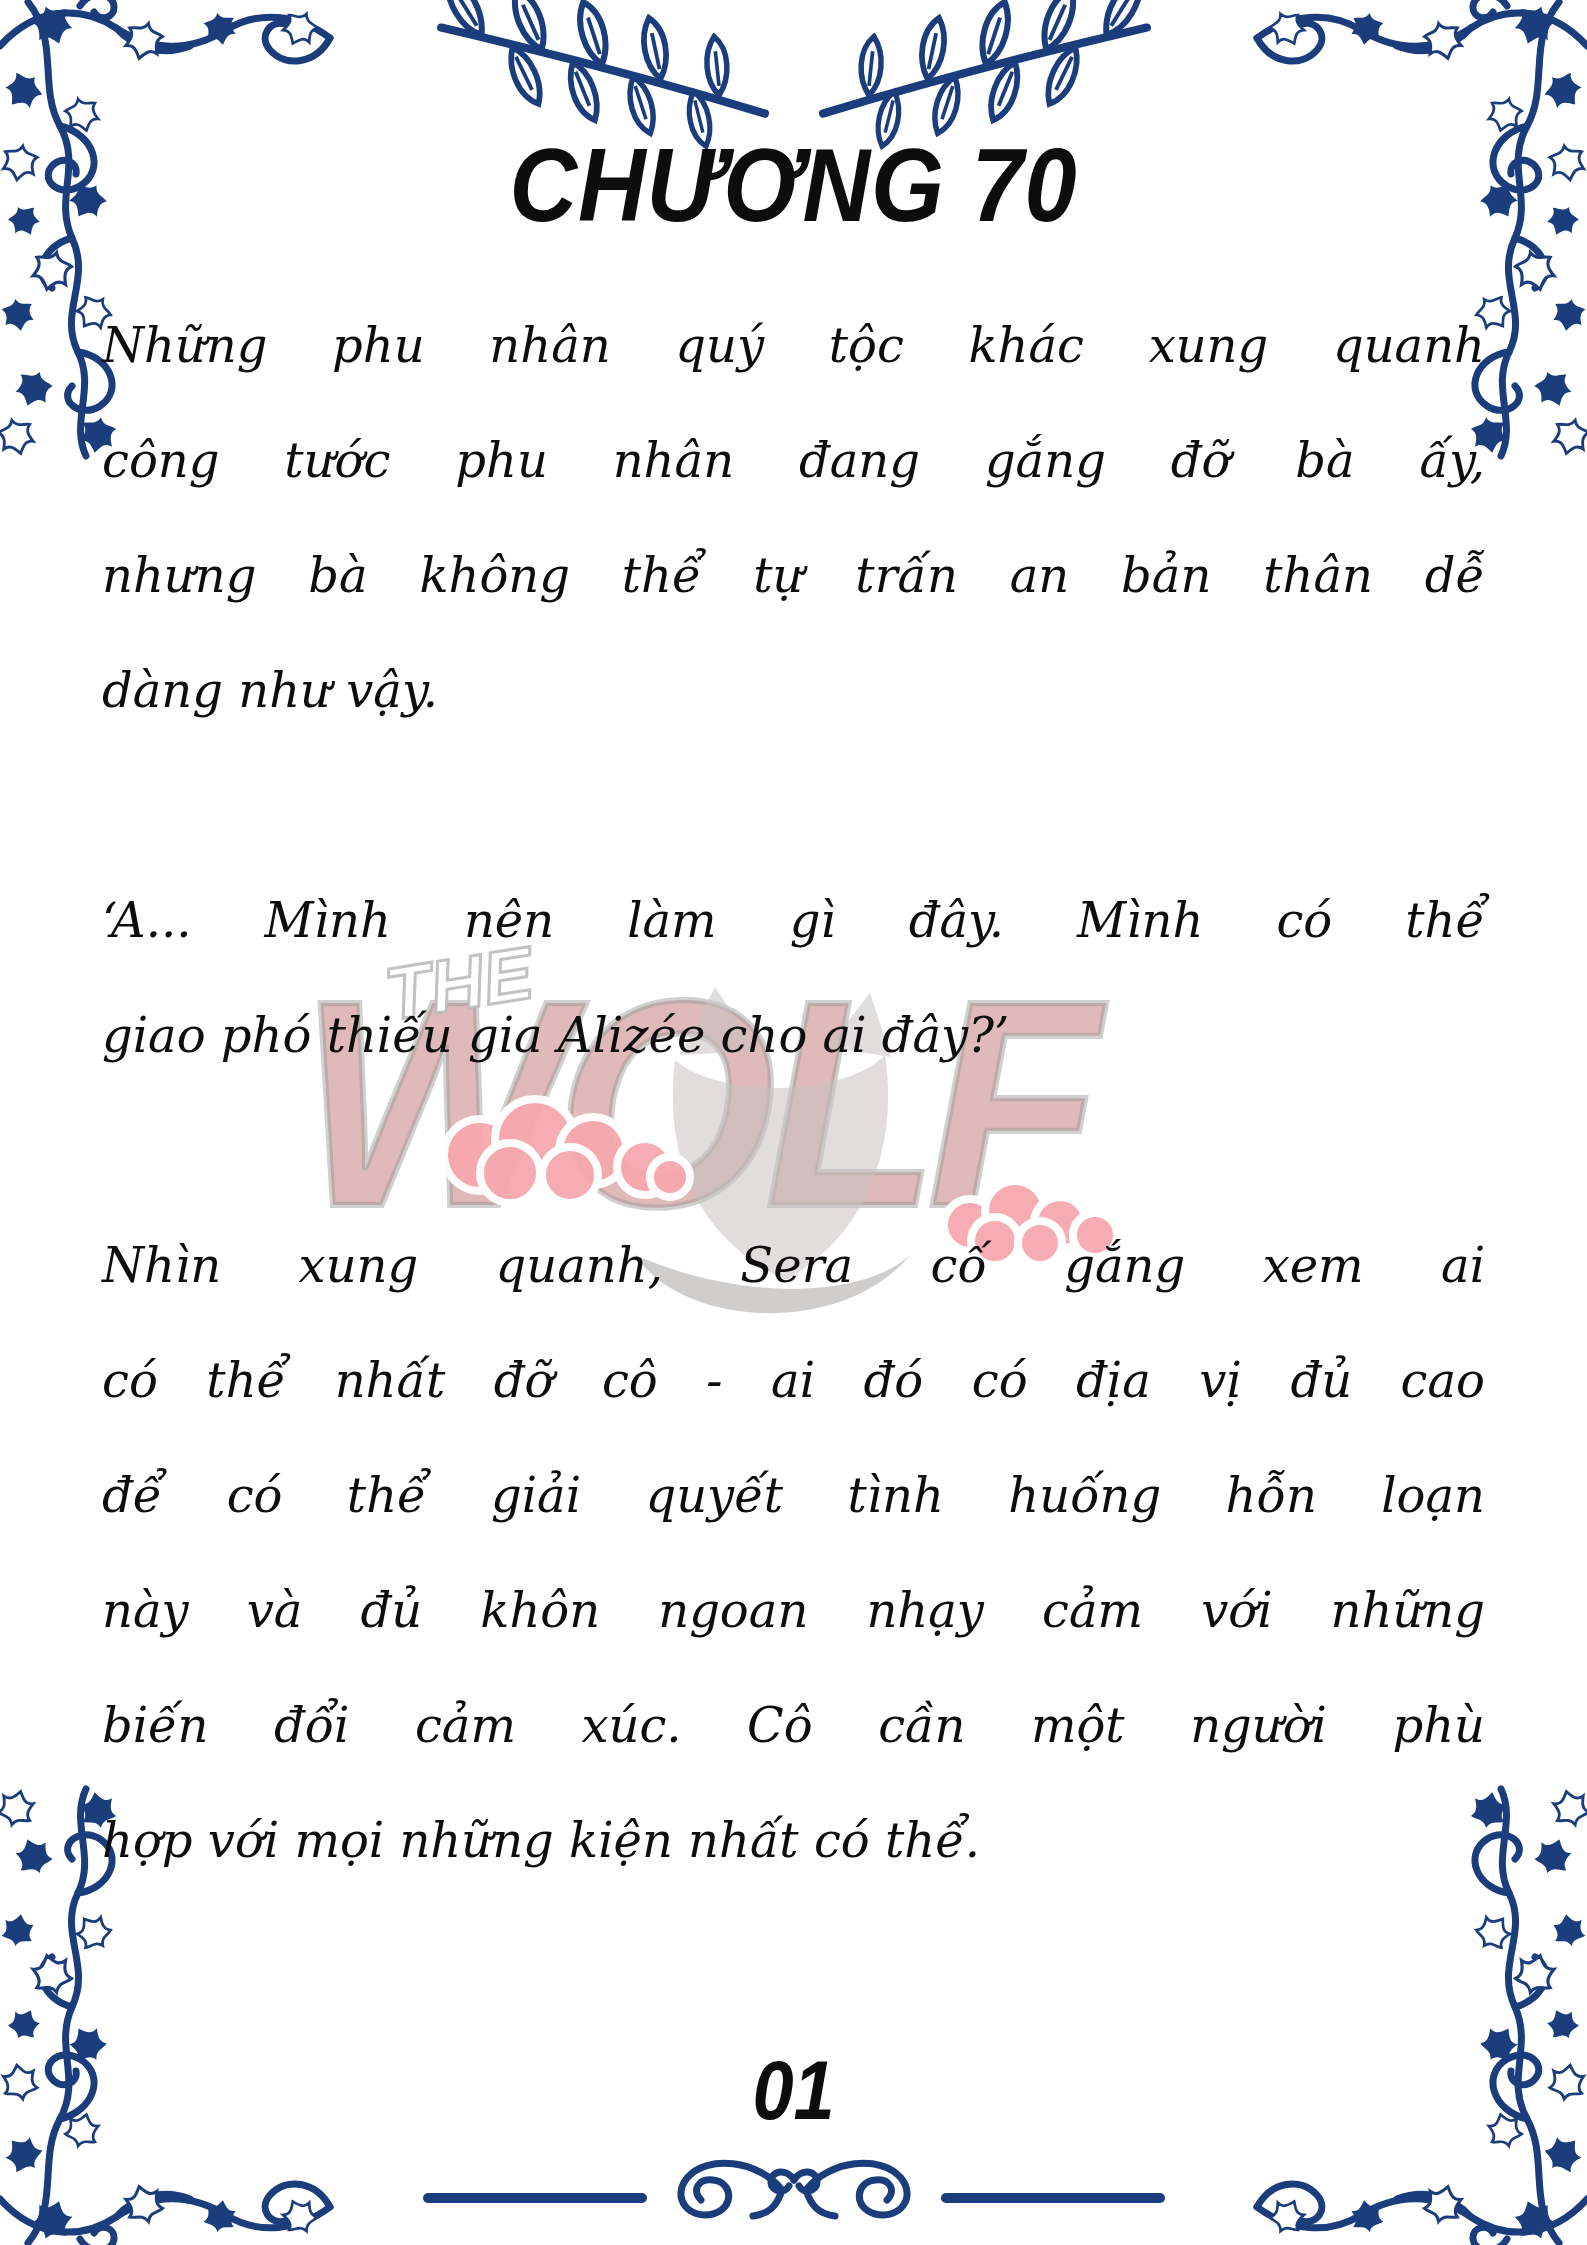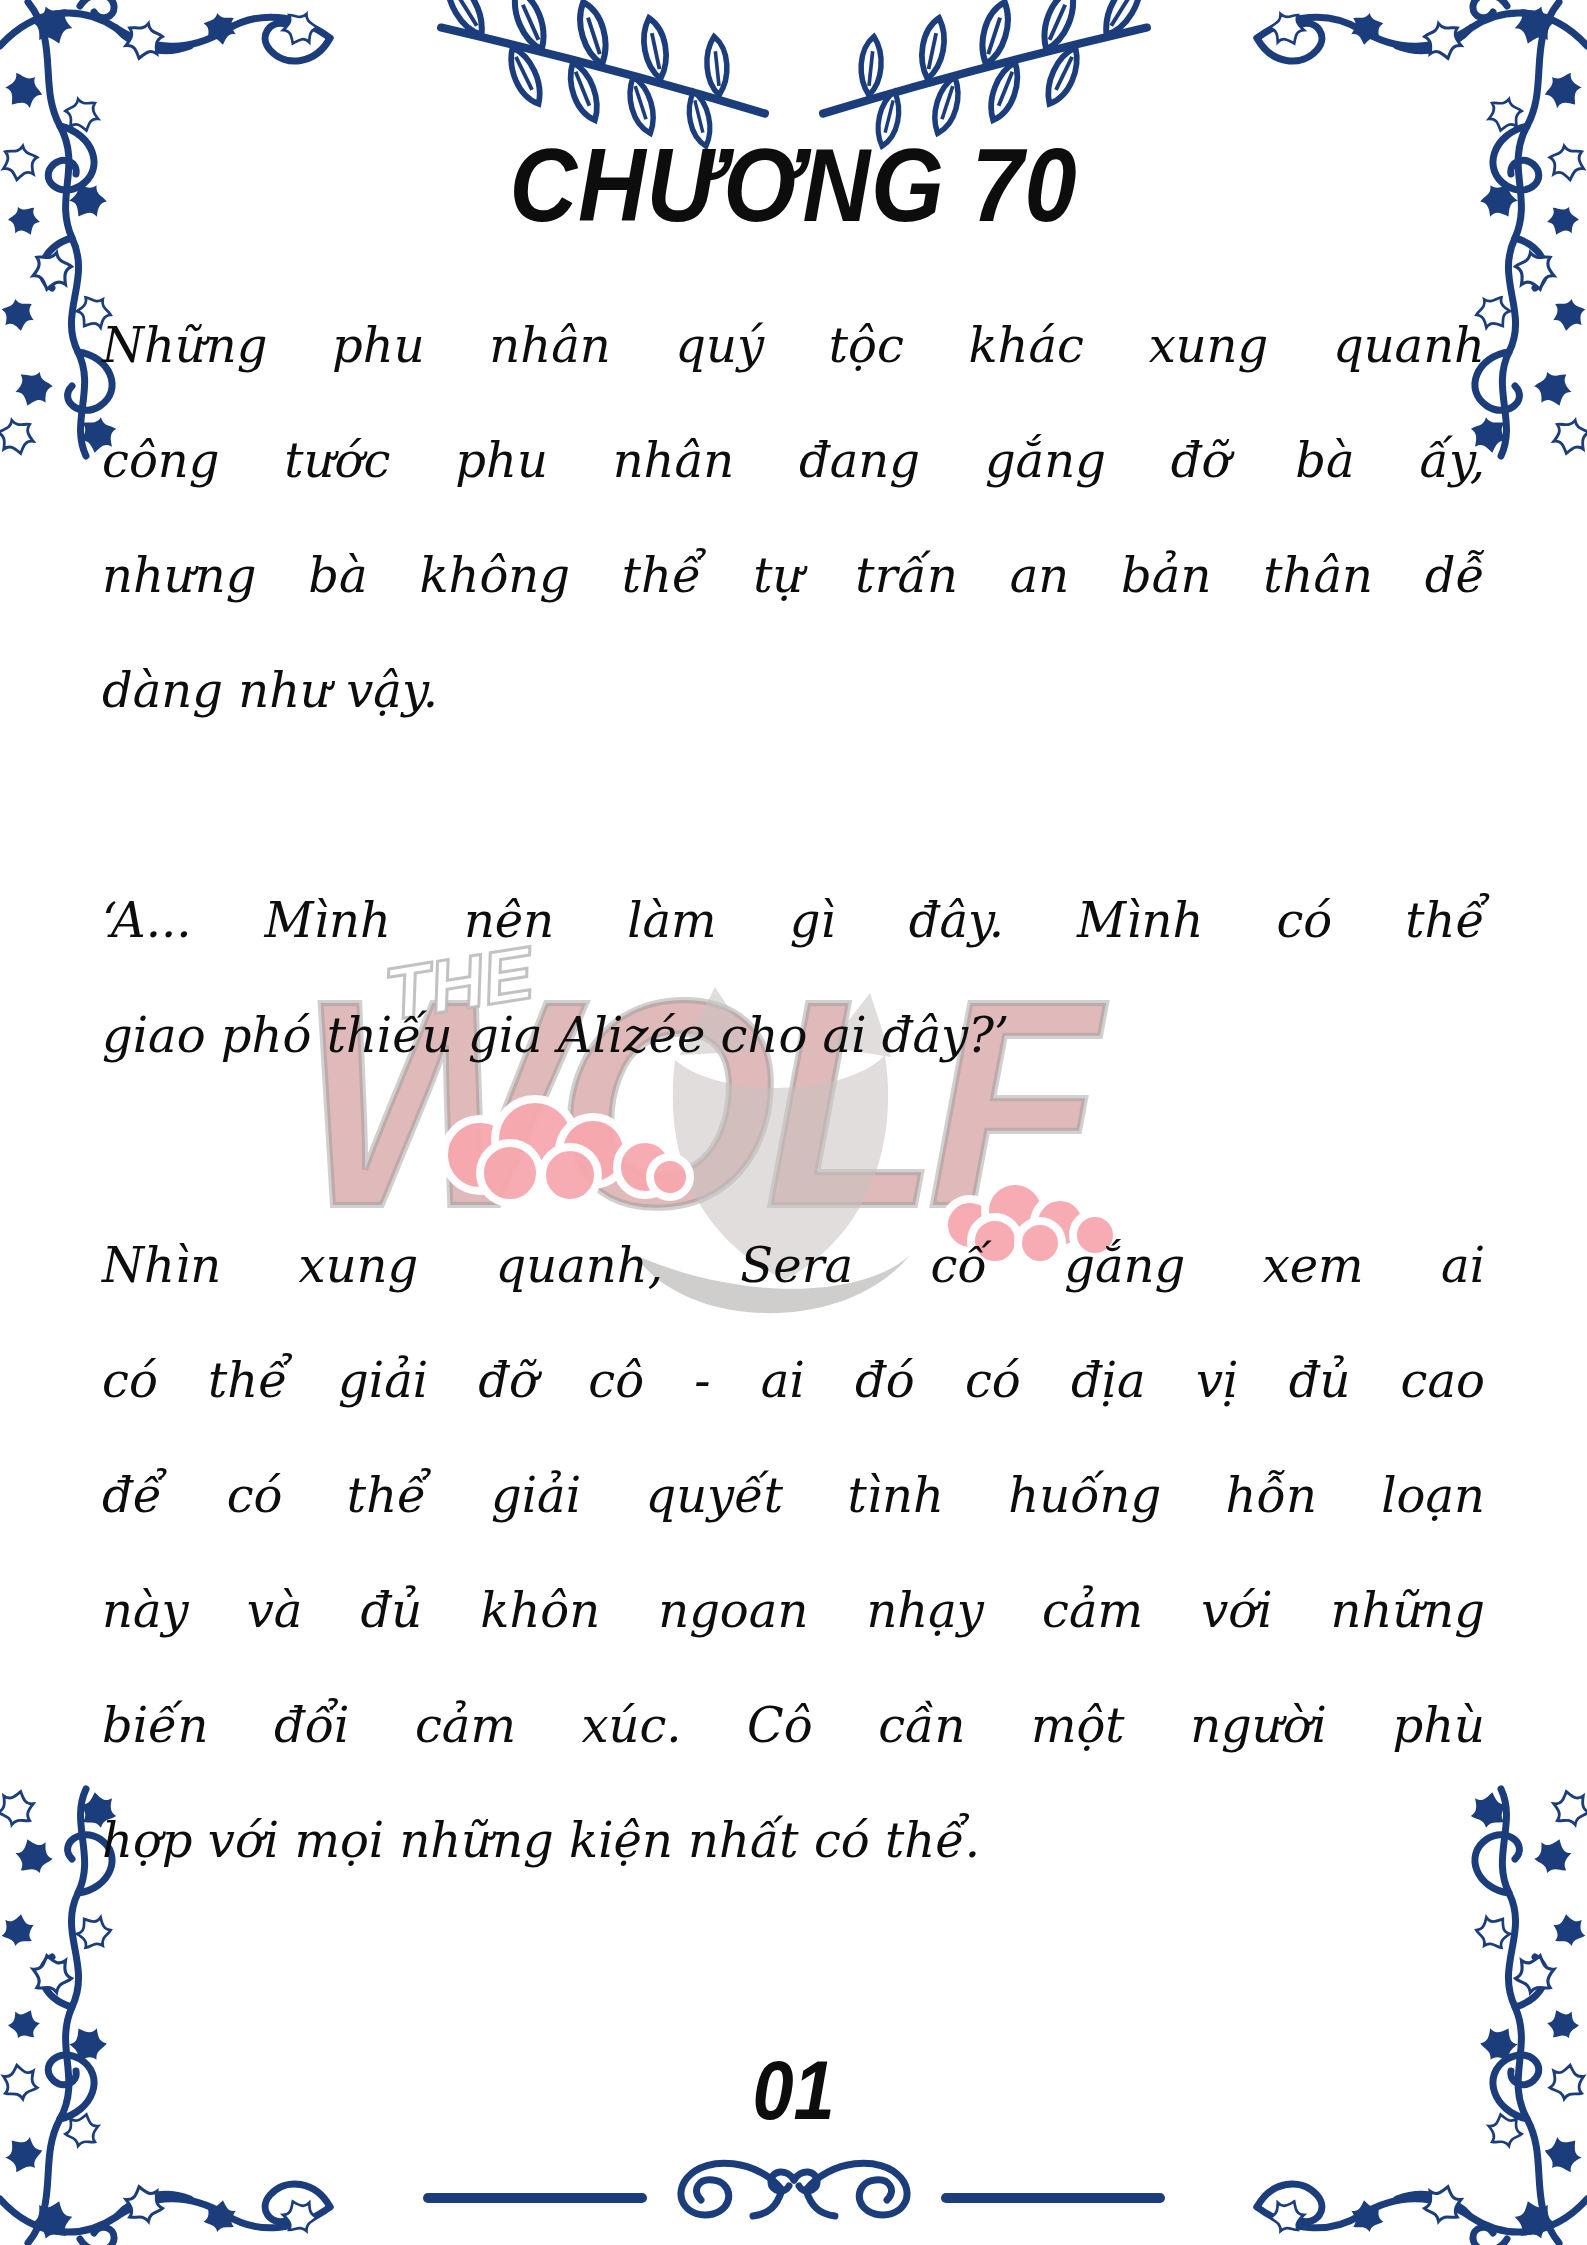--- a/index.html
+++ b/index.html
@@ -274,21 +274,21 @@
         <div class="line">công tước phu nhân đang gắng đỡ bà ấy,</div>
         <div class="line">nhưng bà không thể tự trấn an bản thân dễ</div>
         <div class="line last">dàng như vậy.</div>
       </div>
     <div class="paragraph">
         <div class="line">‘A... Mình nên làm gì đây. Mình có thể</div>
         <div class="line last">giao phó thiếu gia Alizée cho ai đây?’</div>
       </div>
     <div class="paragraph">
         <div class="line">Nhìn xung quanh, Sera cố gắng xem ai</div>
-        <div class="line">có thể giải đỡ cô - ai đó có địa vị đủ cao</div>
+        <div class="line">có thể nhất đỡ cô - ai đó có địa vị đủ cao</div>
         <div class="line">để có thể giải quyết tình huống hỗn loạn</div>
         <div class="line">này và đủ khôn ngoan nhạy cảm với những</div>
         <div class="line">biến đổi cảm xúc. Cô cần một người phù</div>
         <div class="line last">hợp với mọi những kiện nhất có thể.</div>
       </div>
   </div>
 
   <div class="page-number">01</div>
 
   <svg class="divider" viewBox="0 0 740 92" fill="none">

